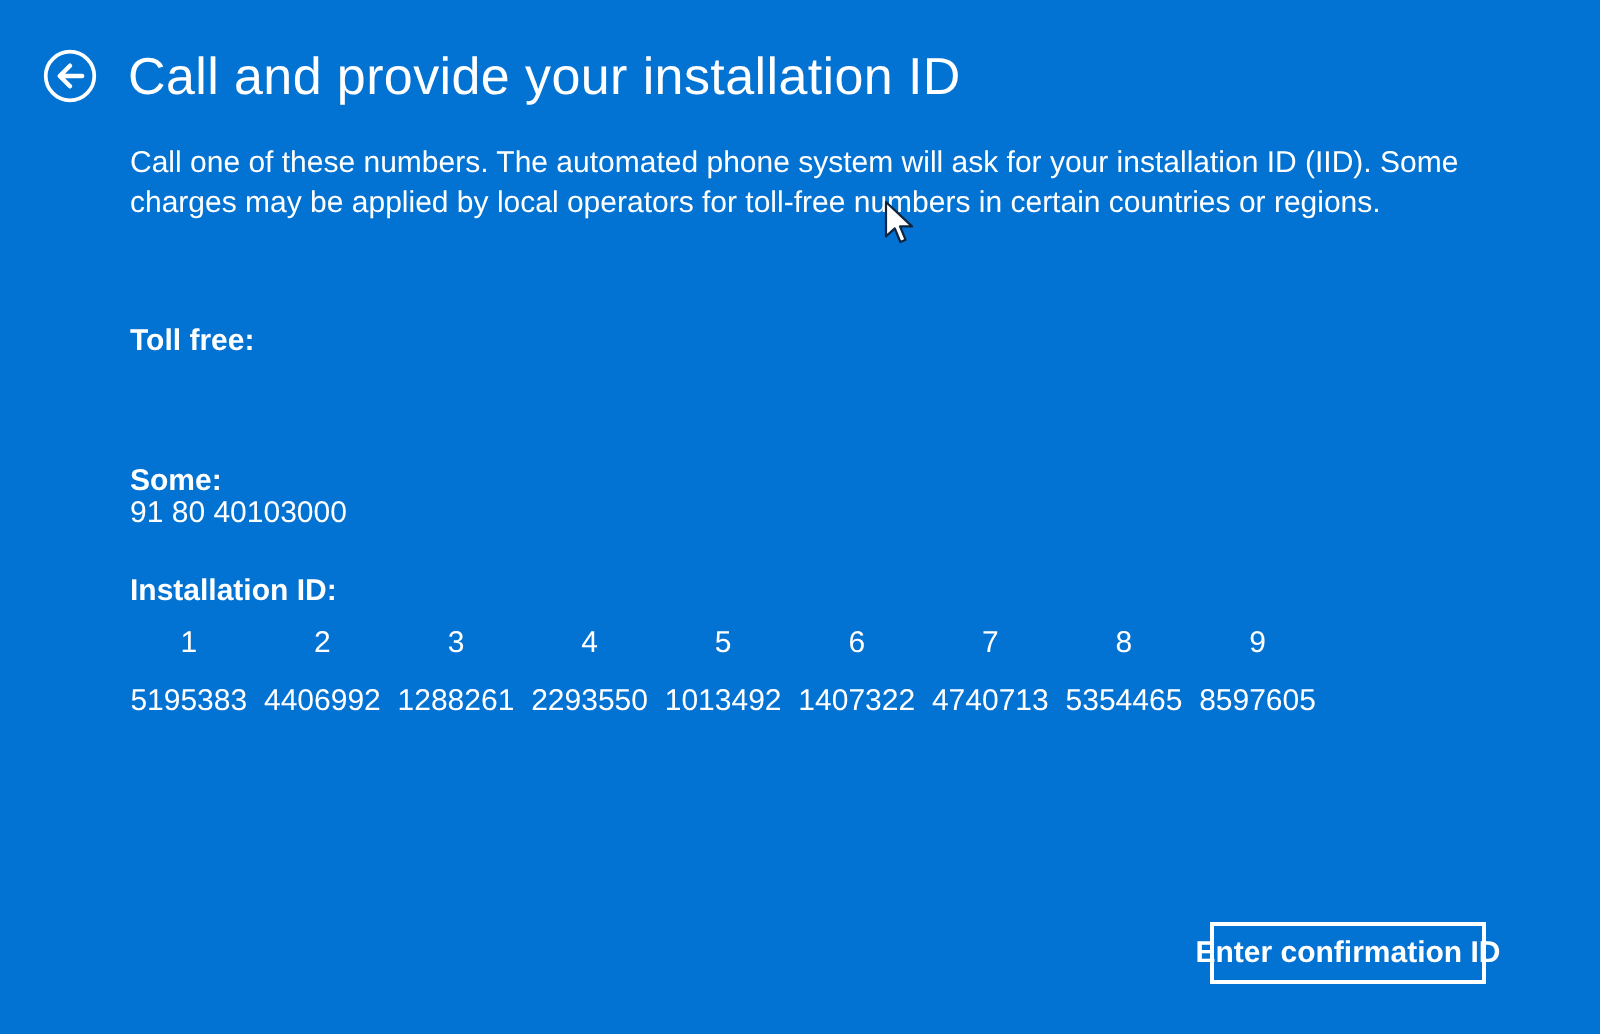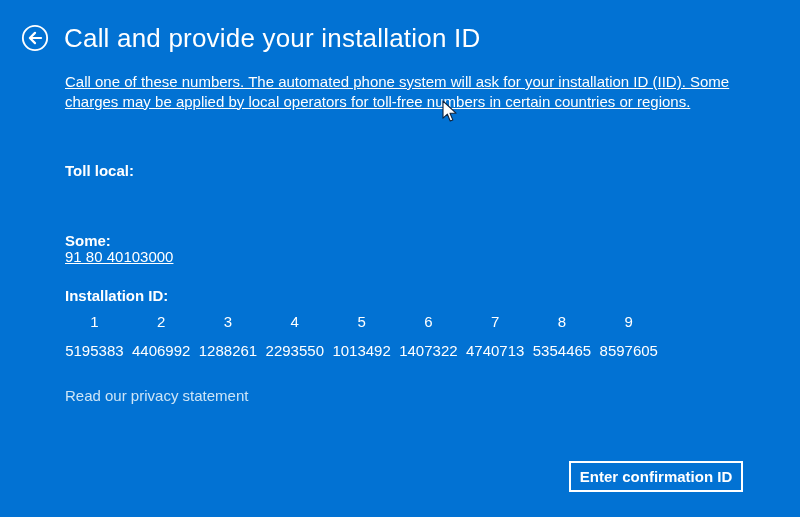--- a/index.html
+++ b/index.html
@@ -16,29 +16,29 @@
   .back-btn {
     width: 28px; height: 28px; display: inline-flex; align-items: center; justify-content: center;
     cursor: pointer; flex: 0 0 auto;
   }
   .page-title {
     font-size: 26px; font-weight: 300; letter-spacing: 0.2px;
     margin-left: 15px; white-space: nowrap; line-height: 32px;
   }
 
   .intro { position: absolute; left: 65px; top: 72px; font-size: 15px; line-height: 19.5px; }
-  .intro div { white-space: nowrap; text-decoration: underline; }
+  .intro div { white-space: nowrap; }
 
   .label { position: absolute; left: 65px; font-size: 15px; font-weight: bold; white-space: nowrap; }
   .value { position: absolute; left: 65px; font-size: 15px; white-space: nowrap; }
 
   .toll-free-label { top: 162px; }
   .toll-free-value { top: 182px; }
   .toll-label      { top: 232px; }
-  .toll-value      { top: 248px; text-decoration: underline; }
+  .toll-value      { top: 248px; }
   .iid-label       { top: 287px; }
 
   .iid-row {
     position: absolute; left: 61px; display: grid;
     grid-template-columns: repeat(9, 66.8px);
   }
   .iid-row span { text-align: center; font-size: 15px; white-space: nowrap; }
   .iid-head { top: 313px; }
   .iid-vals { top: 342px; }
 
@@ -50,21 +50,21 @@
   .button-row {
     position: absolute; top: 461px; right: 57px;
     display: flex; gap: 26px; align-items: center;
   }
   .btn {
     height: 31px; border: 2px solid var(--text, #ffffff); background: transparent;
     color: var(--text, #ffffff); font-family: "Liberation Sans", sans-serif;
     font-size: 15px; font-weight: bold; display: inline-flex;
     align-items: center; justify-content: center; cursor: pointer; white-space: nowrap;
   }
-  .btn-confirm { width: 174px; }
+  .btn-confirm { width: 138px; }
   .btn-cancel  { width: 89px; }
 
   .cursor { position: absolute; left: 441px; top: 100px; pointer-events: none; }
 </style>
 </head>
 <body>
 
 <div class="screen">
 
   <div class="header">
@@ -75,21 +75,21 @@
       </svg>
     </span>
     <h1 class="page-title">Call and provide your installation ID</h1>
   </div>
 
   <div class="intro">
     <div>Call one of these numbers. The automated phone system will ask for your installation ID (IID). Some</div>
     <div>charges may be applied by local operators for toll-free numbers in certain countries or regions.</div>
   </div>
 
-  <div class="label toll-free-label">Toll local:</div>
+  <div class="label toll-free-label">Toll free:</div>
 
   <div class="label toll-label">Some:</div>
   <div class="value toll-value">91 80 40103000</div>
 
   <div class="label iid-label">Installation ID:</div>
 
   <div class="iid-row iid-head">
     <span>1</span>
     <span>2</span>
     <span>3</span>
@@ -106,21 +106,20 @@
     <span>4406992</span>
     <span>1288261</span>
     <span>2293550</span>
     <span>1013492</span>
     <span>1407322</span>
     <span>4740713</span>
     <span>5354465</span>
     <span>8597605</span>
   </div>
 
-  <div class="privacy-link">Read our privacy statement</div>
 
   <div class="button-row">
     <button class="btn btn-confirm">Enter confirmation ID</button>
   </div>
 
   <svg class="cursor" width="20" height="24" viewBox="0 0 20 24">
     <path d="M2 1 L2 18.2 L6.4 14.2 L9.2 21 L11.8 19.9 L9 13.2 L15 13.2 Z" fill="#ffffff" stroke="#10243e" stroke-width="1.1" stroke-linejoin="round"></path>
   </svg>
 
 </div>

